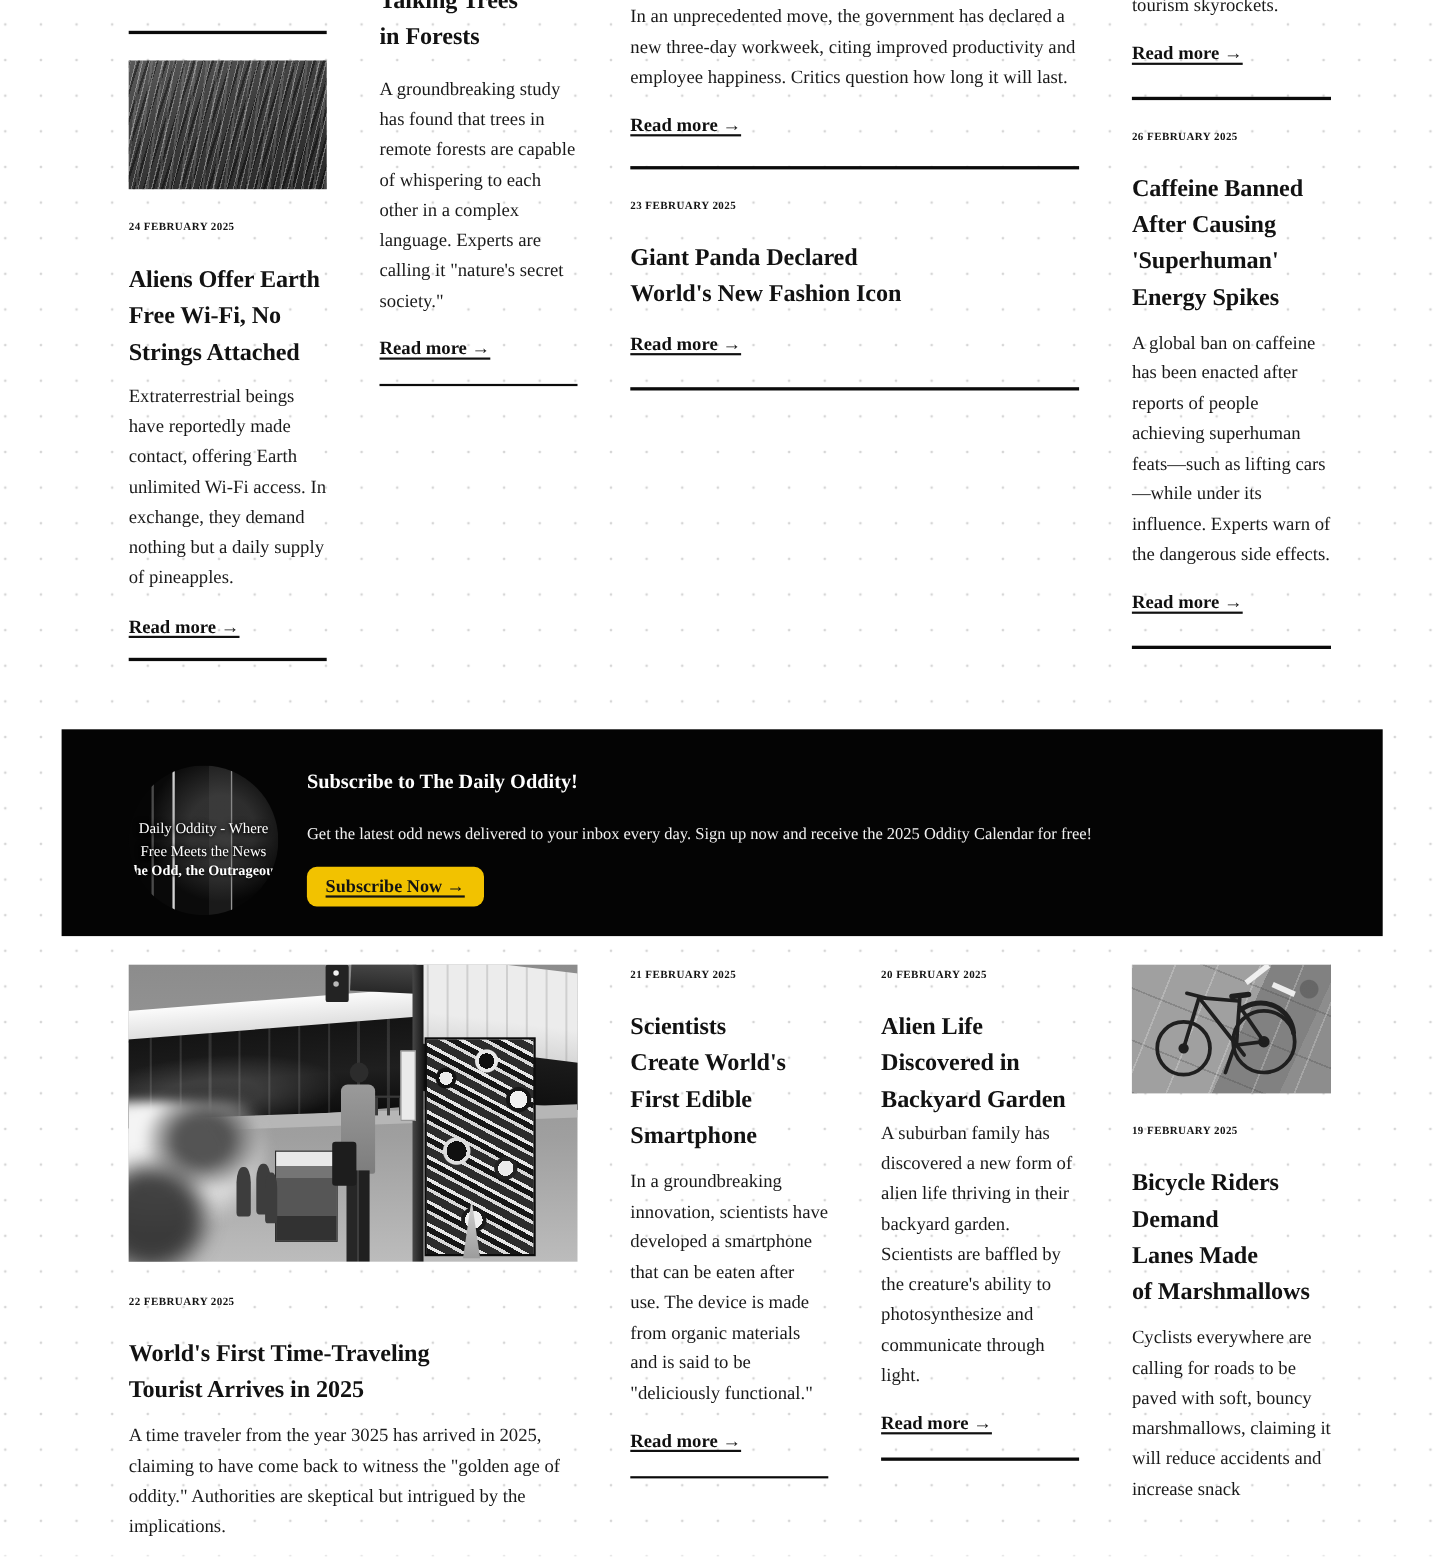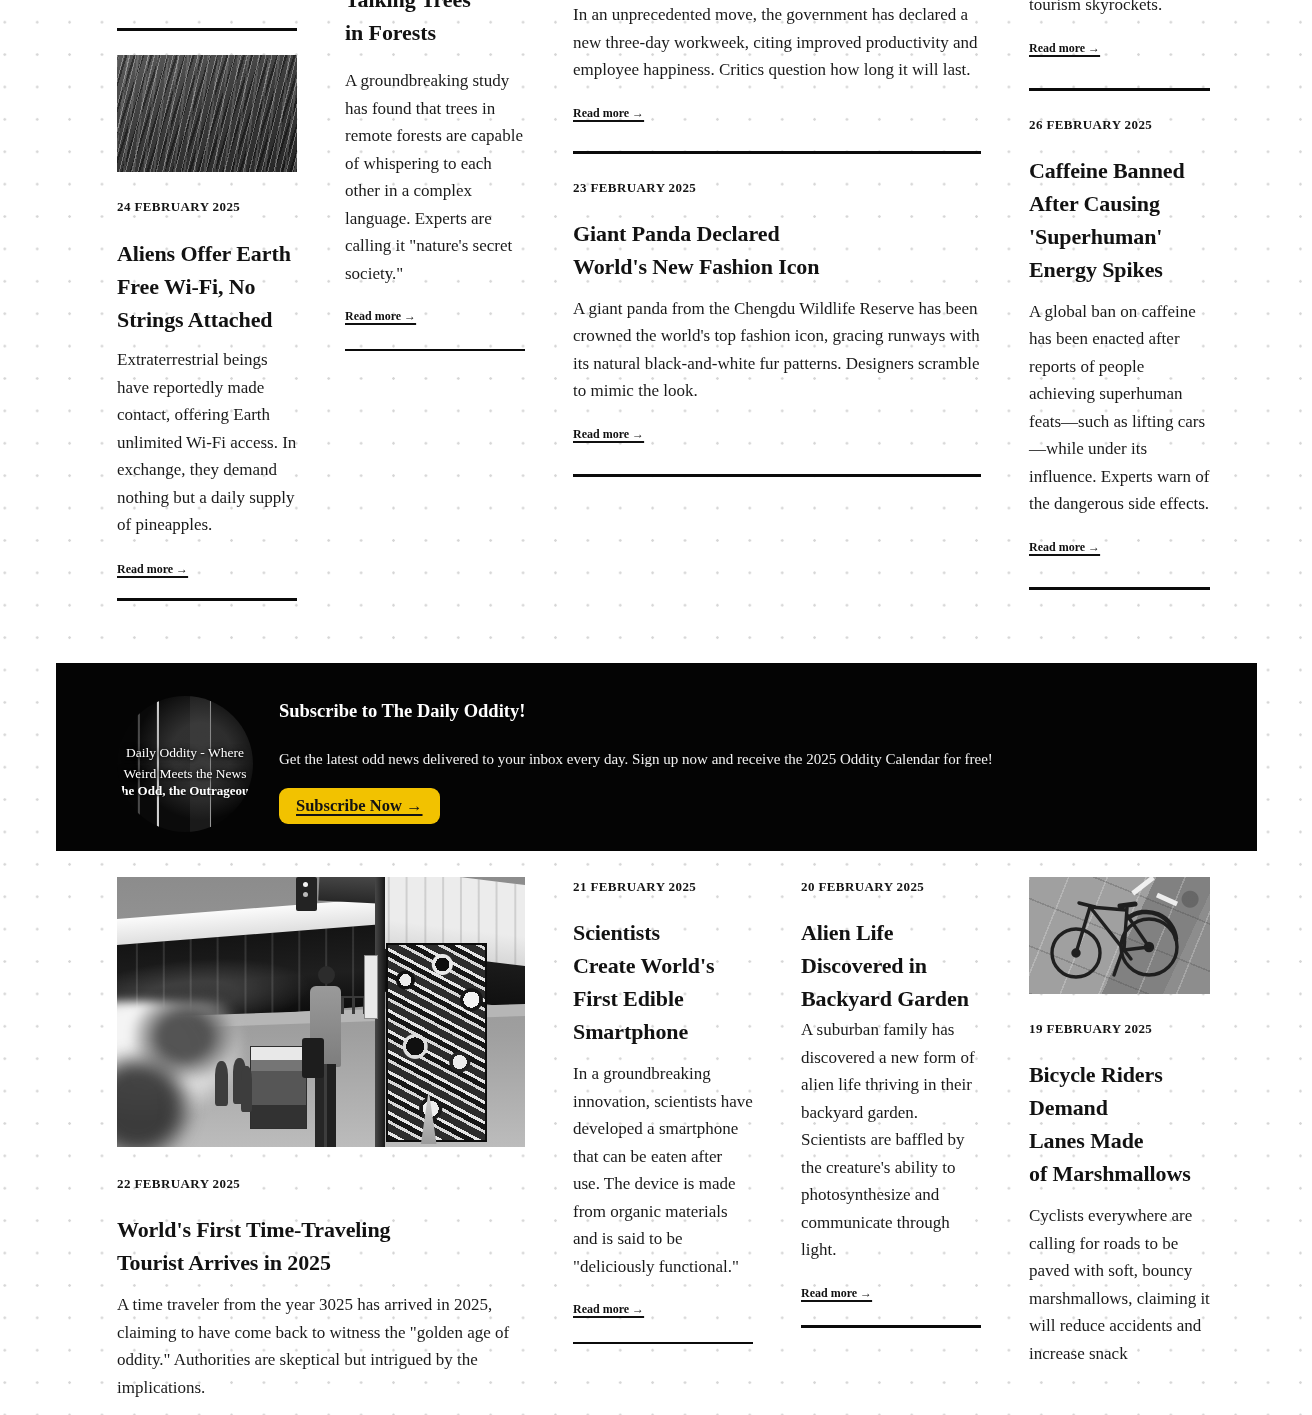--- a/index.html
+++ b/index.html
@@ -5,24 +5,24 @@
   html,body{margin:0;padding:0;background:#ffffff;}
   .page{
     position:relative;width:1312px;height:1415px;overflow:hidden;
     font-family:"Liberation Serif","DejaVu Serif",serif;color:#161616;
     background:#ffffff;
     background-image:radial-gradient(circle,#d6d6d6 1.1px,rgba(255,255,255,0) 1.5px);
     background-size:32.4px 32.4px;background-position:21px 6px;
   }
   .card{position:absolute;}
   .rule{height:2.5px;background:#0b0b0b;border:0;margin:0;width:100%;}
-  .date{font-size:13px;font-weight:bold;letter-spacing:.4px;line-height:15px;color:#141414;}
+  .date{font-size:10px;font-weight:bold;letter-spacing:.4px;line-height:15px;color:#141414;}
   .title{font-size:22px;font-weight:bold;line-height:33px;margin:0;white-space:pre-line;letter-spacing:-.1px;color:#121212;}
   .body{font-size:17px;line-height:27.5px;margin:0;color:#1a1a1a;}
-  .read{display:inline-block;font-size:12px;font-weight:bold;line-height:27.5px;color:#101010;
+  .read{display:inline-block;font-size:17px;font-weight:bold;line-height:27.5px;color:#101010;
         text-decoration:underline;text-decoration-thickness:1.8px;text-underline-offset:3px;cursor:pointer;}
 
   
   .thumb-fur{width:180px;height:117px;
     background:
       repeating-linear-gradient(104deg, rgba(255,255,255,.30) 0 1px, rgba(255,255,255,0) 1px 6px),
       repeating-linear-gradient(97deg, rgba(190,190,190,.20) 0 2px, rgba(0,0,0,0) 2px 10px),
       repeating-linear-gradient(108deg, rgba(0,0,0,.42) 0 2px, rgba(0,0,0,0) 2px 8px),
       linear-gradient(160deg,#5a5a5a 0%,#3c3c3c 45%,#262626 100%);
   }
@@ -133,21 +133,20 @@
     <hr class="rule" style="margin-top:18px;">
   </article>
 
   <div class="card" style="left:573px;top:1px;width:408px;">
     <p class="body">In an unprecedented move, the government has declared a new three-day workweek, citing improved productivity and employee happiness. Critics question how long it will last.</p>
     <a class="read" style="margin-top:16px;">Read more →</a>
     <hr class="rule" style="margin-top:24px;">
     <div class="date" style="margin-top:26px;">23 FEBRUARY 2025</div>
     <h2 class="title" style="margin-top:22px;">Giant Panda Declared
 World's New Fashion Icon</h2>
-    <p class="body" style="margin-top:12px;">A giant panda from the Chengdu Wildlife Reserve has been crowned the world's top fashion icon, gracing runways with its natural black-and-white fur patterns. Designers scramble to mimic the look.</p>
     <a class="read" style="margin-top:16px;">Read more →</a>
     <hr class="rule" style="margin-top:26px;">
   </div>
 
   <div class="card" style="left:1029px;top:-9px;width:181px;">
     <p class="body">tourism skyrockets.</p>
     <a class="read" style="margin-top:16px;">Read more →</a>
     <hr class="rule" style="margin-top:26px;">
     <div class="date" style="margin-top:26px;">26 FEBRUARY 2025</div>
     <h2 class="title" style="margin-top:22px;">Caffeine Banned
@@ -156,21 +155,21 @@
 Energy Spikes</h2>
     <p class="body" style="margin-top:12px;">A global ban on caffeine has been enacted after reports of people achieving superhuman feats—such as lifting cars—while under its influence. Experts warn of the dangerous side effects.</p>
     <a class="read" style="margin-top:16px;">Read more →</a>
     <hr class="rule" style="margin-top:26px;">
   </div>
 
   <section class="banner">
     <div class="logo">
       <div class="logo-text">
         <div class="logo-l1">Daily Oddity - Where</div>
-        <div class="logo-l2">Weird Meets the News</div>
+        <div class="logo-l2">Free Meets the News</div>
         <div class="logo-l3">the Odd, the Outrageous, and the Occ</div>
       </div>
     </div>
     <h3 class="banner-heading">Subscribe to The Daily Oddity!</h3>
     <p class="banner-body">Get the latest odd news delivered to your inbox every day. Sign up now and receive the 2025 Oddity Calendar for free!</p>
     <a class="subscribe-btn">Subscribe Now →</a>
   </section>
 
   <article class="card" style="left:117px;top:877px;width:408px;">
     <div class="street">

